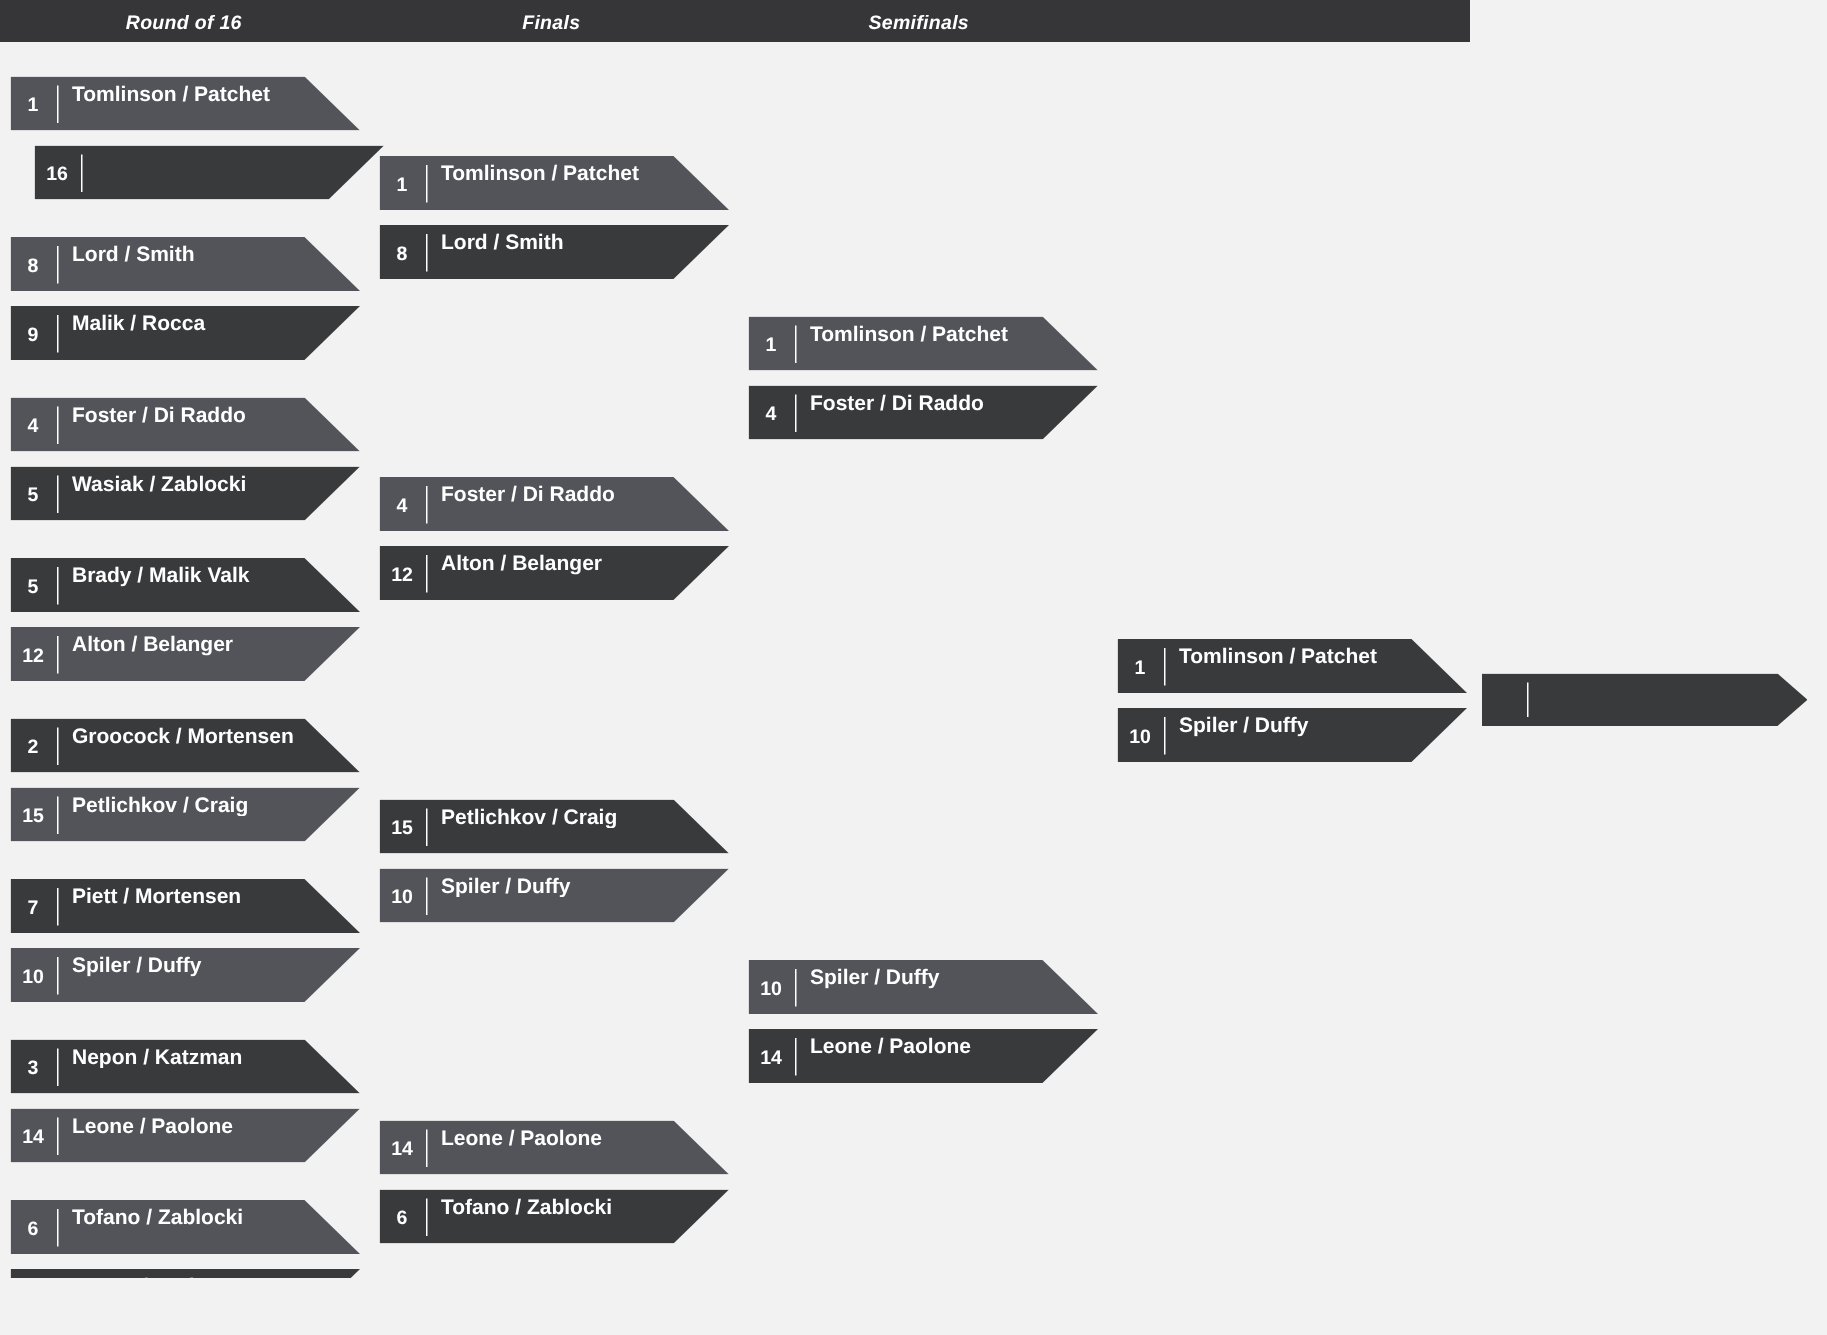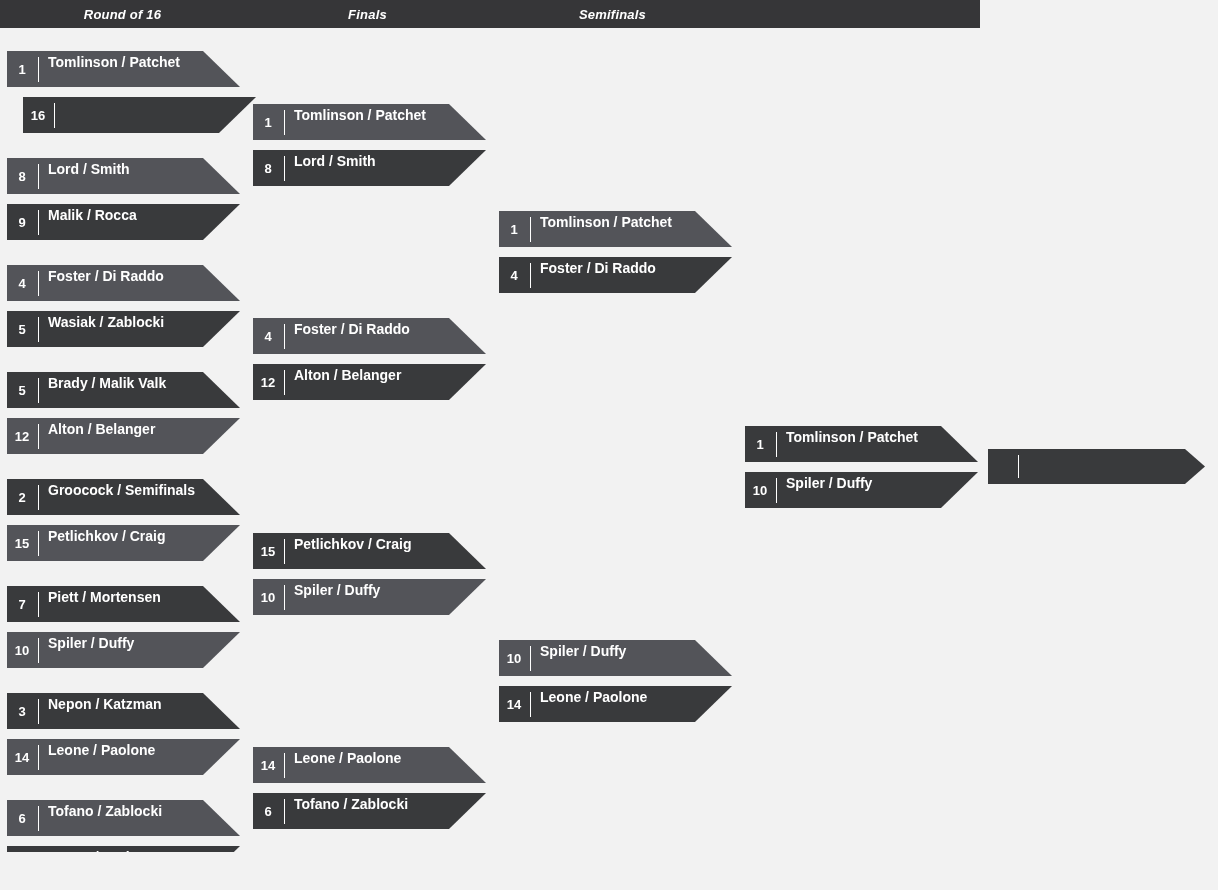--- a/index.html
+++ b/index.html
@@ -153,21 +153,21 @@
         <div class="slot-seed">12</div>
         <div class="slot-sep"></div>
         <div class="slot-text">
           <div class="slot-team">Alton / Belanger</div>
         </div>
       </div>
       <div class="slot top loser" style="left: 7px; top: 479px;">
         <div class="slot-seed">2</div>
         <div class="slot-sep"></div>
         <div class="slot-text">
-          <div class="slot-team">Groocock / Semifinals</div>
+          <div class="slot-team">Groocock / Mortensen</div>
         </div>
       </div>
       <div class="slot bottom winner" style="left: 7px; top: 525px;">
         <div class="slot-seed">15</div>
         <div class="slot-sep"></div>
         <div class="slot-text">
           <div class="slot-team">Petlichkov / Craig</div>
         </div>
       </div>
       <div class="slot top loser" style="left: 7px; top: 586px;">

